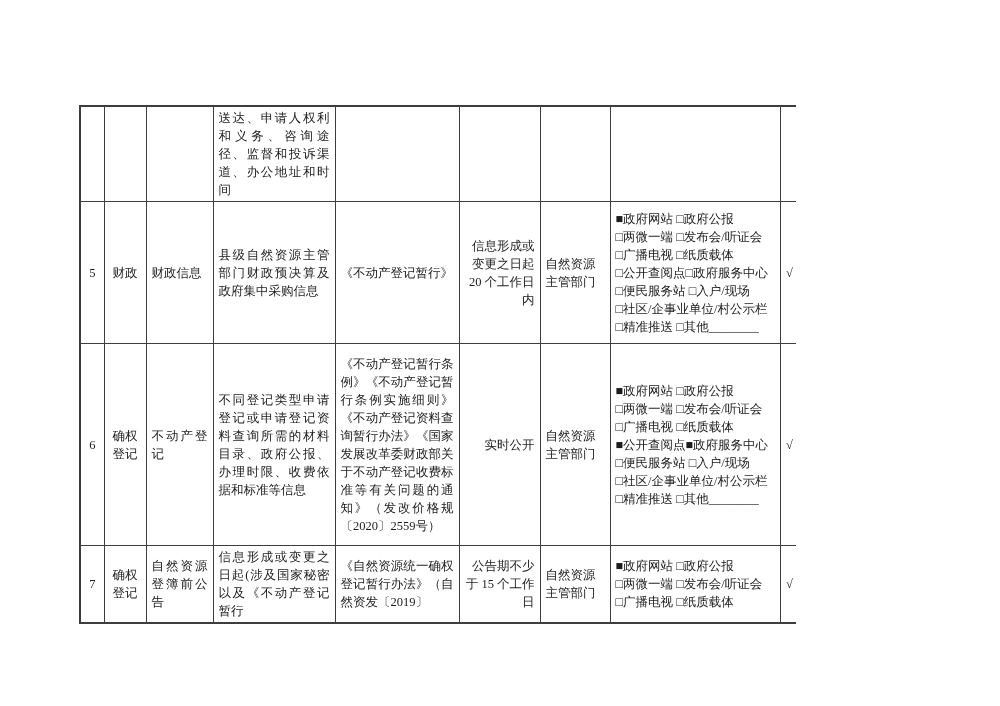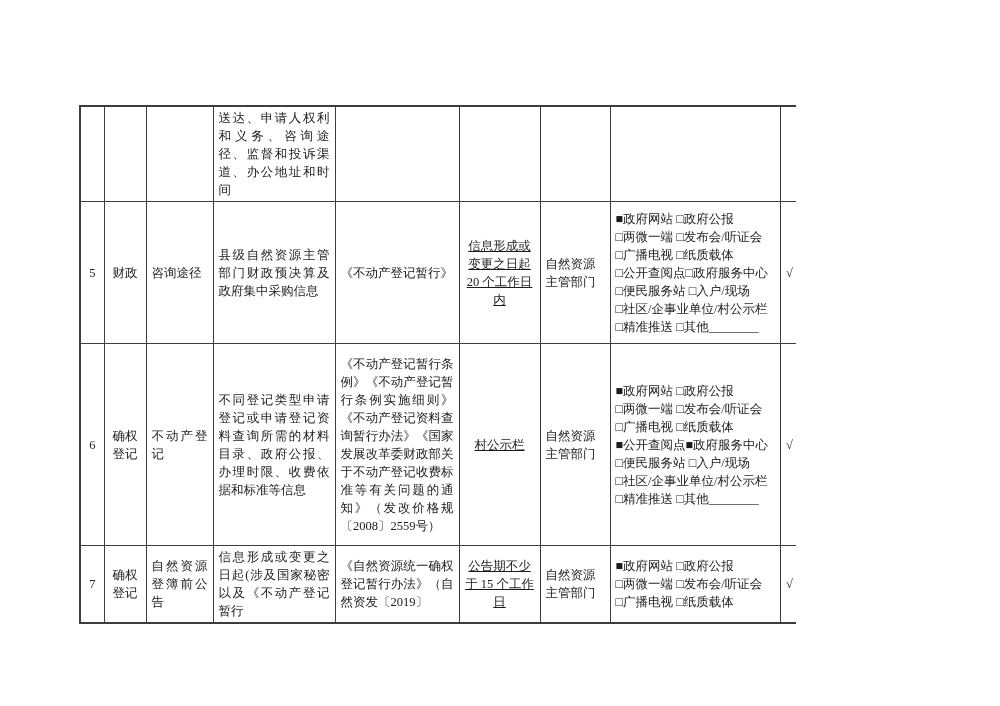--- a/index.html
+++ b/index.html
@@ -29,21 +29,21 @@
     border: 1px solid #3d3d3d;
     font-size: 12.5px;
     line-height: 18px;
     vertical-align: middle;
     padding: 2px 5px;
     overflow: hidden;
     word-break: break-all;
   }
   td.center { text-align: center; padding: 2px 3px; }
   td.just   { text-align: justify; text-align-last: left; }
-  td.tl     { text-align: center; padding: 2px 6px; text-decoration: underline; }
+  td.tl     { text-align: right; padding: 2px 6px; }
   td.agency { text-align: left; padding: 2px 8px; }
   td.channels {
     font-size: 11.5px;
     line-height: 20px;
     white-space: pre-line;
     text-align: left;
     padding: 1px 2px 1px 5px;
     font-family: Liberation Serif, serif;
   }
   td.mark {
@@ -88,21 +88,21 @@
         <td class="mark"></td>
         <td class="mark"></td>
         <td class="mark"></td>
         <td class="mark"></td>
         <td class="mark"></td>
       </tr>
 
       <tr style="height:142px">
         <td class="center">5</td>
         <td class="center">财政</td>
-        <td class="just">咨询途径</td>
+        <td class="just">财政信息</td>
         <td class="just">县级自然资源主管部门财政预决算及政府集中采购信息</td>
         <td class="just">《不动产登记暂行》</td>
         <td class="tl">信息形成或变更之日起 20 个工作日内</td>
         <td class="agency">自然资源主管部门</td>
         <td class="channels">■政府网站 □政府公报
 □两微一端 □发布会/听证会
 □广播电视 □纸质载体
 □公开查阅点□政府服务中心
 □便民服务站 □入户/现场
 □社区/企事业单位/村公示栏
@@ -113,22 +113,22 @@
         <td class="mark"></td>
         <td class="mark">√</td>
         <td class="mark"></td>
       </tr>
 
       <tr style="height:202px">
         <td class="center">6</td>
         <td class="center">确权登记</td>
         <td class="just">不动产登记</td>
         <td class="just">不同登记类型申请登记或申请登记资料查询所需的材料目录、政府公报、办理时限、收费依据和标准等信息</td>
-        <td class="just">《不动产登记暂行条例》《不动产登记暂行条例实施细则》《不动产登记资料查询暂行办法》《国家发展改革委财政部关于不动产登记收费标准等有关问题的通知》（发改价格规〔2008〕2559号）</td>
-        <td class="tl">村公示栏</td>
+        <td class="just">《不动产登记暂行条例》《不动产登记暂行条例实施细则》《不动产登记资料查询暂行办法》《国家发展改革委财政部关于不动产登记收费标准等有关问题的通知》（发改价格规〔2020〕2559号）</td>
+        <td class="tl">实时公开</td>
         <td class="agency">自然资源主管部门</td>
         <td class="channels">■政府网站 □政府公报
 □两微一端 □发布会/听证会
 □广播电视 □纸质载体
 ■公开查阅点■政府服务中心
 □便民服务站 □入户/现场
 □社区/企事业单位/村公示栏
 □精准推送 □其他________</td>
         <td class="mark">√</td>
         <td class="mark"></td>

